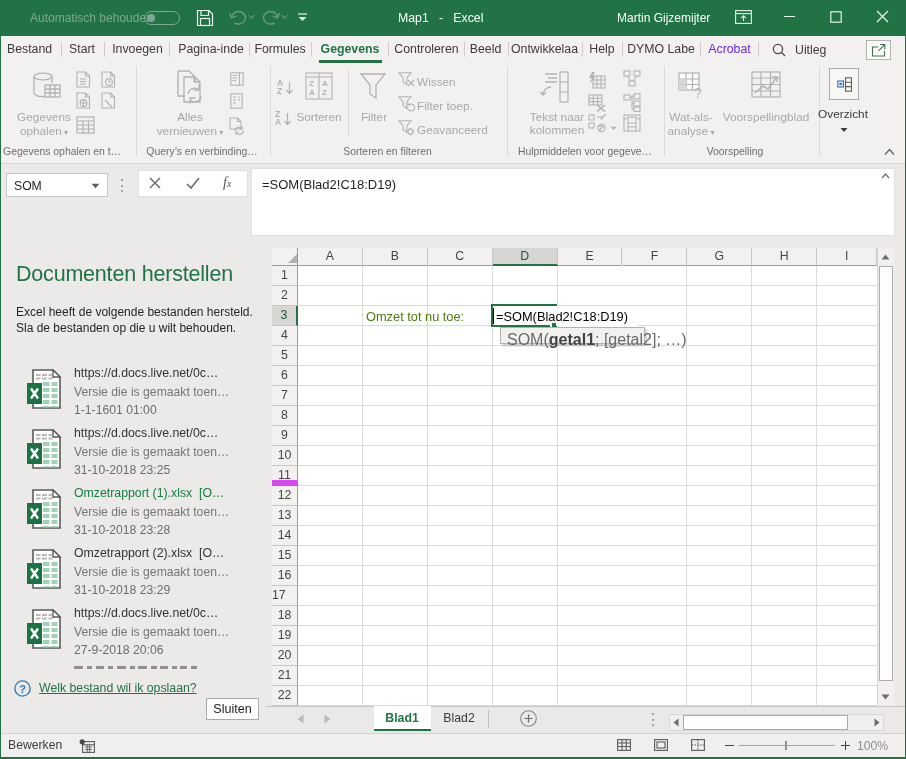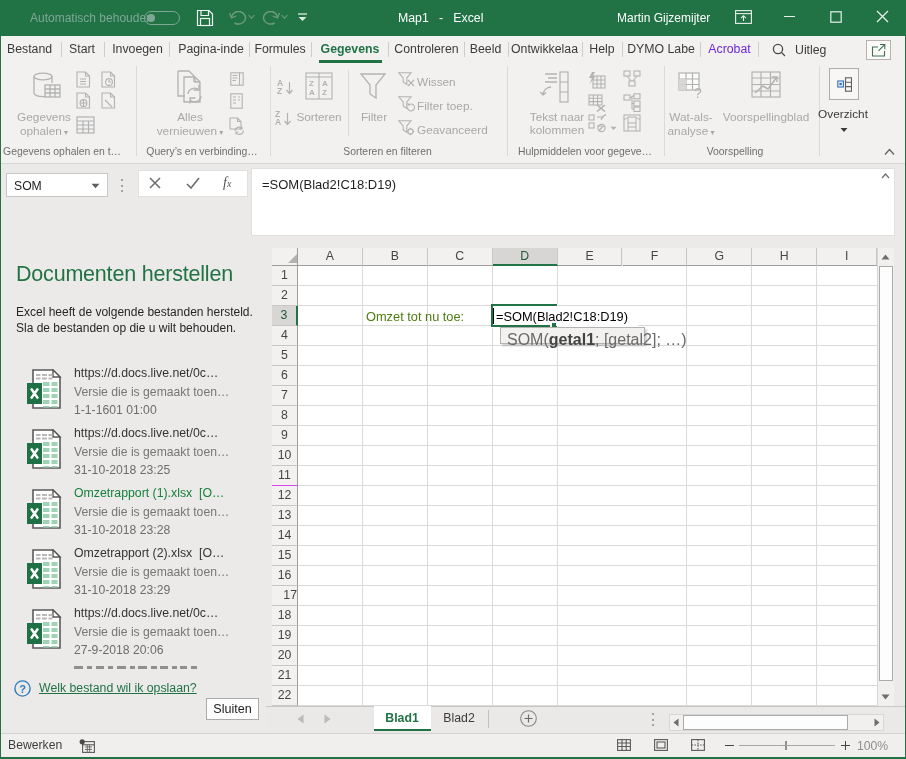--- a/index.html
+++ b/index.html
@@ -469,27 +469,27 @@
 <div class="ab" style="left:272px;top:266px;width:26px;height:20px;background:#f2f1f0;border-right:1px solid #9f9d9b;border-bottom:1px solid #c8c7c5;color:#454545;font-size:12.3px;text-align:center;line-height:19px">1</div>
 <div class="ab" style="left:272px;top:286px;width:26px;height:20px;background:#f2f1f0;border-right:1px solid #9f9d9b;border-bottom:1px solid #c8c7c5;color:#454545;font-size:12.3px;text-align:center;line-height:19px">2</div>
 <div class="ab" style="left:272px;top:306px;width:26px;height:20px;background:#d7d6d4;border-right:2px solid #217346;border-bottom:1px solid #c8c7c5;color:#20583b;font-size:12.3px;text-align:center;line-height:19px">3</div>
 <div class="ab" style="left:272px;top:326px;width:26px;height:20px;background:#f2f1f0;border-right:1px solid #9f9d9b;border-bottom:1px solid #c8c7c5;color:#454545;font-size:12.3px;text-align:center;line-height:19px">4</div>
 <div class="ab" style="left:272px;top:346px;width:26px;height:20px;background:#f2f1f0;border-right:1px solid #9f9d9b;border-bottom:1px solid #c8c7c5;color:#454545;font-size:12.3px;text-align:center;line-height:19px">5</div>
 <div class="ab" style="left:272px;top:366px;width:26px;height:20px;background:#f2f1f0;border-right:1px solid #9f9d9b;border-bottom:1px solid #c8c7c5;color:#454545;font-size:12.3px;text-align:center;line-height:19px">6</div>
 <div class="ab" style="left:272px;top:386px;width:26px;height:20px;background:#f2f1f0;border-right:1px solid #9f9d9b;border-bottom:1px solid #c8c7c5;color:#454545;font-size:12.3px;text-align:center;line-height:19px">7</div>
 <div class="ab" style="left:272px;top:406px;width:26px;height:20px;background:#f2f1f0;border-right:1px solid #9f9d9b;border-bottom:1px solid #c8c7c5;color:#454545;font-size:12.3px;text-align:center;line-height:19px">8</div>
 <div class="ab" style="left:272px;top:426px;width:26px;height:20px;background:#f2f1f0;border-right:1px solid #9f9d9b;border-bottom:1px solid #c8c7c5;color:#454545;font-size:12.3px;text-align:center;line-height:19px">9</div>
 <div class="ab" style="left:272px;top:446px;width:26px;height:20px;background:#f2f1f0;border-right:1px solid #9f9d9b;border-bottom:1px solid #c8c7c5;color:#454545;font-size:12.3px;text-align:center;line-height:19px">10</div>
-<div class="ab" style="left:272px;top:466px;width:26px;height:20px;background:#f2f1f0;border-right:1px solid #9f9d9b;border-bottom:1px solid #d946ef;color:#454545;font-size:12.3px;text-align:center;line-height:19px">11</div>
+<div class="ab" style="left:272px;top:466px;width:26px;height:20px;background:#f2f1f0;border-right:1px solid #9f9d9b;border-bottom:6px solid #d946ef;color:#454545;font-size:12.3px;text-align:center;line-height:19px">11</div>
 <div class="ab" style="left:272px;top:486px;width:26px;height:20px;background:#f2f1f0;border-right:1px solid #9f9d9b;border-bottom:1px solid #c8c7c5;color:#454545;font-size:12.3px;text-align:center;line-height:19px">12</div>
 <div class="ab" style="left:272px;top:506px;width:26px;height:20px;background:#f2f1f0;border-right:1px solid #9f9d9b;border-bottom:1px solid #c8c7c5;color:#454545;font-size:12.3px;text-align:center;line-height:19px">13</div>
 <div class="ab" style="left:272px;top:526px;width:26px;height:20px;background:#f2f1f0;border-right:1px solid #9f9d9b;border-bottom:1px solid #c8c7c5;color:#454545;font-size:12.3px;text-align:center;line-height:19px">14</div>
 <div class="ab" style="left:272px;top:546px;width:26px;height:20px;background:#f2f1f0;border-right:1px solid #9f9d9b;border-bottom:1px solid #c8c7c5;color:#454545;font-size:12.3px;text-align:center;line-height:19px">15</div>
 <div class="ab" style="left:272px;top:566px;width:26px;height:20px;background:#f2f1f0;border-right:1px solid #9f9d9b;border-bottom:1px solid #c8c7c5;color:#454545;font-size:12.3px;text-align:center;line-height:19px">16</div>
-<div class="ab" style="left:272px;top:586px;width:26px;height:20px;background:#f2f1f0;border-right:1px solid #9f9d9b;border-bottom:1px solid #c8c7c5;color:#454545;font-size:12.3px;text-align:right;line-height:19px">17</div>
+<div class="ab" style="left:272px;top:586px;width:26px;height:20px;background:#f2f1f0;border-right:1px solid #9f9d9b;border-bottom:1px solid #c8c7c5;color:#454545;font-size:12.3px;text-align:left;line-height:19px">17</div>
 <div class="ab" style="left:272px;top:606px;width:26px;height:20px;background:#f2f1f0;border-right:1px solid #9f9d9b;border-bottom:1px solid #c8c7c5;color:#454545;font-size:12.3px;text-align:center;line-height:19px">18</div>
 <div class="ab" style="left:272px;top:626px;width:26px;height:20px;background:#f2f1f0;border-right:1px solid #9f9d9b;border-bottom:1px solid #c8c7c5;color:#454545;font-size:12.3px;text-align:center;line-height:19px">19</div>
 <div class="ab" style="left:272px;top:646px;width:26px;height:20px;background:#f2f1f0;border-right:1px solid #9f9d9b;border-bottom:1px solid #c8c7c5;color:#454545;font-size:12.3px;text-align:center;line-height:19px">20</div>
 <div class="ab" style="left:272px;top:666px;width:26px;height:20px;background:#f2f1f0;border-right:1px solid #9f9d9b;border-bottom:1px solid #c8c7c5;color:#454545;font-size:12.3px;text-align:center;line-height:19px">21</div>
 <div class="ab" style="left:272px;top:686px;width:26px;height:20px;background:#f2f1f0;border-right:1px solid #9f9d9b;border-bottom:1px solid #c8c7c5;color:#454545;font-size:12.3px;text-align:center;line-height:19px">22</div>
 <div class="ab" style="left:366px;top:309px;font-size:12.8px;color:#4d7c0f">Omzet tot nu toe:</div>
 <div class="ab" style="left:490.5px;top:304px;width:67px;height:23.5px;background:#fff"></div>
 <div class="ab" style="left:490.5px;top:304px;width:66.5px;height:2.2px;background:#217346"></div>
 <div class="ab" style="left:490.5px;top:304px;width:2.2px;height:23px;background:#217346"></div>
 <div class="ab" style="left:490.5px;top:324.6px;width:59px;height:2.2px;background:#217346"></div>

